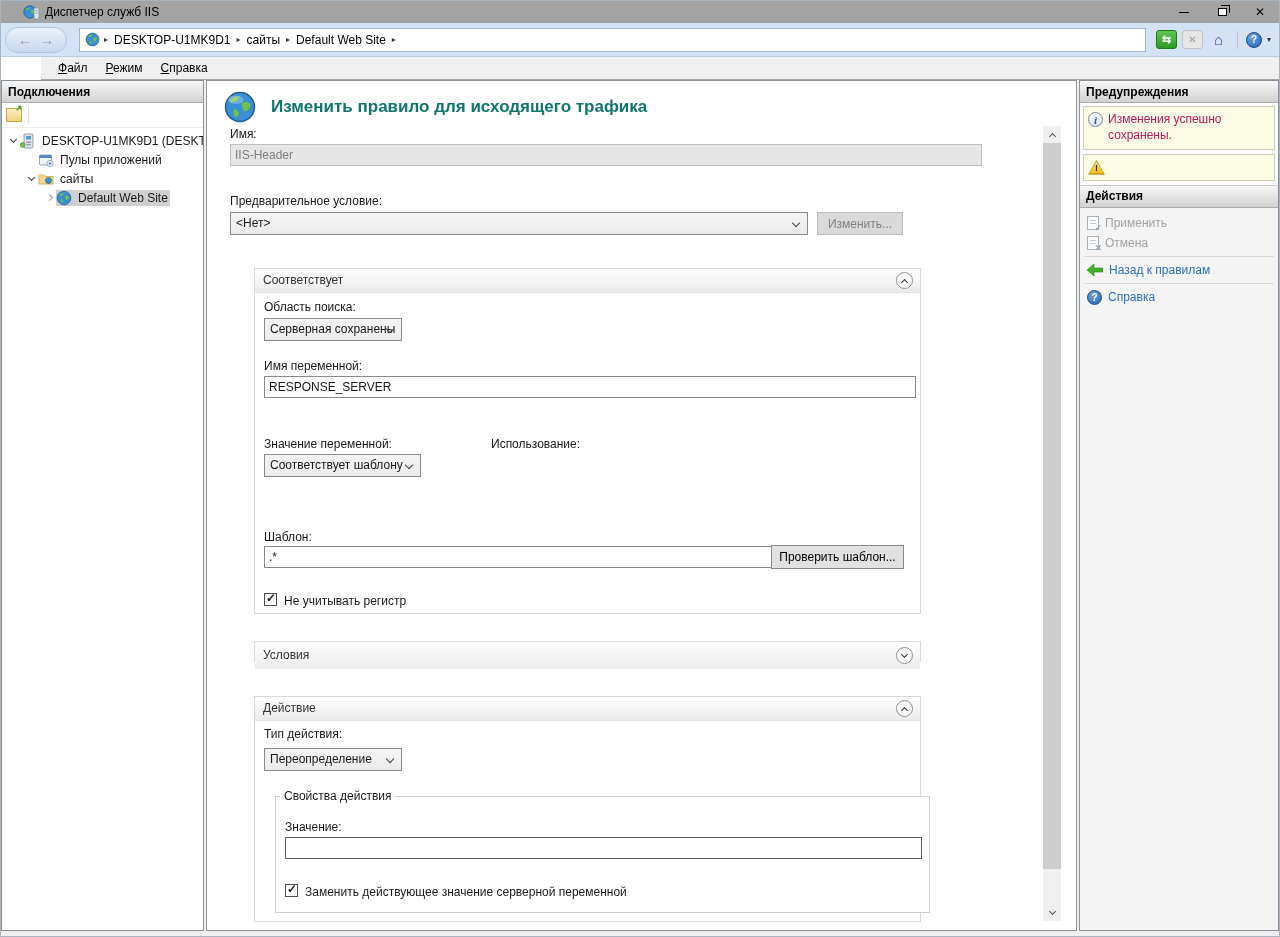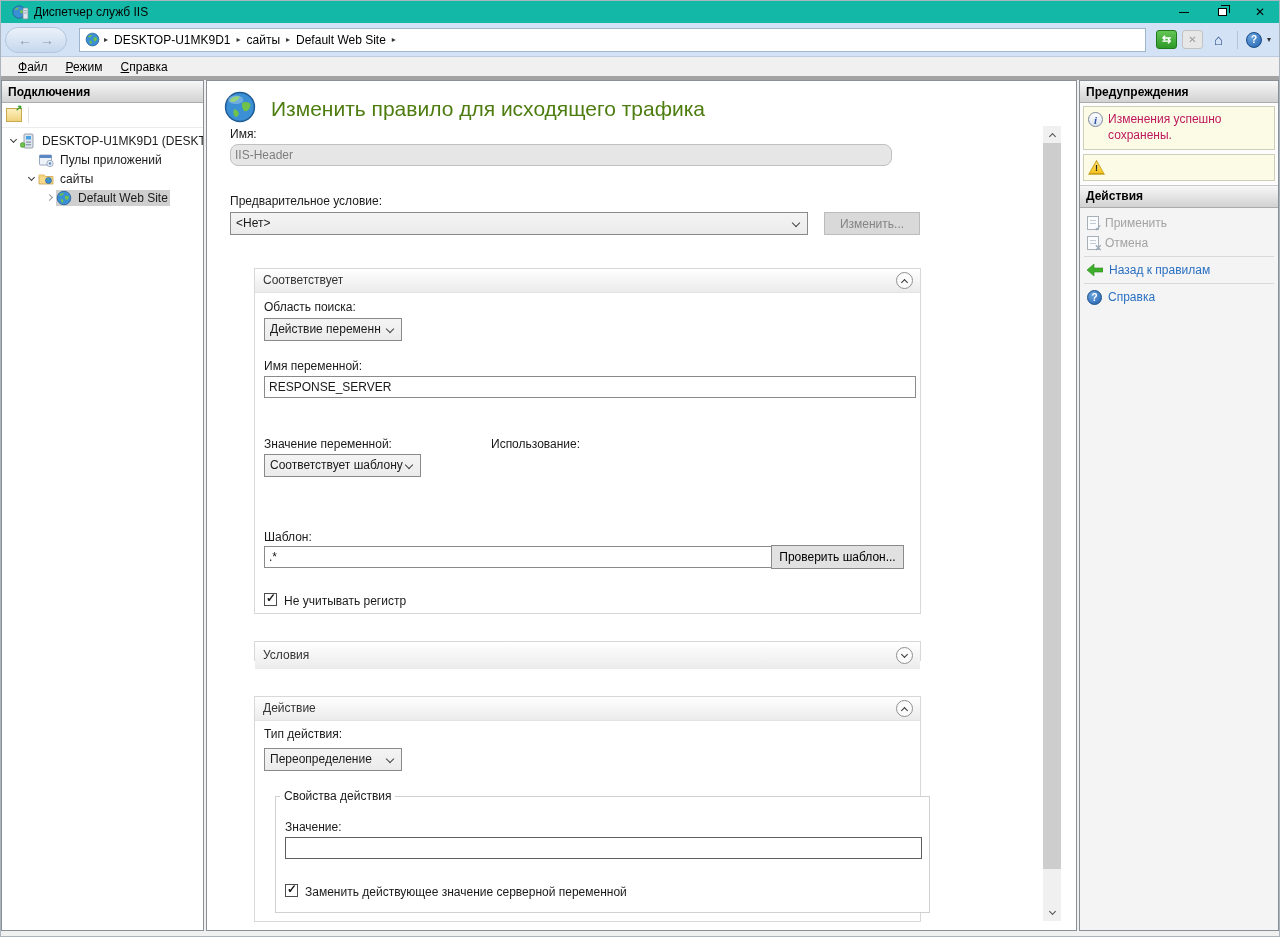--- a/index.html
+++ b/index.html
@@ -2,21 +2,21 @@
 <html><head>
 <meta charset="utf-8">
 <style>
   * { margin:0; padding:0; box-sizing:border-box; }
   html,body { width:1280px; height:937px; }
   body { font-family:"Liberation Sans", sans-serif; font-size:12px; color:#1a1a1a; background:#f0f0f0; }
 
   .window { position:relative; width:1280px; height:937px; background:#fff; border:1px solid #aab4be; overflow:hidden; }
 
   
-  .titlebar { height:22px; background:#14b8a6; display:flex; align-items:center; padding-left:11px; }
+  .titlebar { height:22px; background:#a3a3a3; display:flex; align-items:center; padding-left:22px; }
   .app-icon { width:17px; height:16px; display:inline-block; }
   .titlebar .title { margin-left:5px; font-size:12px; color:#000; }
   .win-controls { margin-left:auto; display:flex; height:22px; }
   .win-btn { width:38px; height:22px; display:flex; align-items:center; justify-content:center; cursor:pointer; }
   .glyph-min { width:10px; height:1px; background:#000; display:inline-block; }
   .glyph-restore { position:relative; width:9px; height:8px; border:1px solid #000; background:#fff; display:inline-block; }
   .glyph-restore::before { content:""; position:absolute; left:2px; top:-4px; width:8px; height:7px; border:1px solid #000; border-bottom:none; border-left:none; }
   .glyph-close { font-size:12px; color:#000; }
 
   
@@ -30,21 +30,21 @@
   .addr-icons { display:flex; align-items:center; gap:5px; margin-left:10px; }
   .tile { width:21px; height:19px; border-radius:3px; display:flex; align-items:center; justify-content:center; cursor:pointer; }
   .tile-refresh { background:linear-gradient(#63c555,#2f9a28); border:1px solid #1f7a1a; color:#fff; font-weight:bold; font-size:11px; }
   .tile-stop { background:#e7e7e7; border:1px solid #c2c2c2; color:#9a9a9a; font-size:10px; }
   .tile-home { background:transparent; color:#2b4d8c; font-size:15px; }
   .addr-divider { width:1px; height:18px; background:#b5c6db; margin:0 3px; }
   .help-circle { width:16px; height:16px; border-radius:50%; background:radial-gradient(circle at 35% 30%, #6fa8e0, #1f5fae); color:#fff; font-weight:bold; font-size:10px; display:flex; align-items:center; justify-content:center; border:1px solid #174a88; cursor:pointer; }
   .help-caret { font-size:8px; color:#333; cursor:pointer; }
 
   
-  .menubar { height:23px; background:#f0f0f0; border-bottom:4px solid #a3a3a3; display:flex; align-items:center; padding-left:8px; }
+  .menubar { height:23px; background:#f0f0f0; border-bottom:1px solid #a3a3a3; display:flex; align-items:center; padding-left:8px;margin-left:40px; }
   .menu-item { padding:3px 9px; cursor:pointer; color:#000; }
 
   
   .workspace { display:flex; height:851px; background:#f0f0f0; }
   .panel-hdr { height:22px; background:linear-gradient(#f7f7f7,#d2d2d2); border-bottom:1px solid #ababab; font-weight:bold; display:flex; align-items:center; padding-left:6px; color:#000; }
 
   
   .left-panel { width:203px; background:#fff; border:1px solid #8a9096; margin-left:0; display:flex; flex-direction:column; }
   .left-toolbar { height:25px; border-bottom:1px solid #ececec; display:flex; align-items:center; padding-left:4px; gap:6px; }
   .tb-sep { width:1px; height:16px; background:#e0e0e0; }
@@ -56,21 +56,21 @@
   .chev { display:inline-block; width:5px; height:5px; border-right:1.5px solid #3c3c3c; border-bottom:1.5px solid #3c3c3c; }
   .chev.down { transform:rotate(45deg); margin-top:-2px; }
   .chev.right { transform:rotate(-45deg); border-color:#9a9a9a; }
   .tree-icon { width:17px; height:16px; flex:none; margin-right:3px; }
   .tree-label { font-size:12px; padding:1px 2px; }
   .tree-sel { background:#cfcfcf; display:flex; align-items:center; }
 
   
   .main-panel { flex:1; background:#fff; border:1px solid #8a9096; margin:0 2px; position:relative; overflow:hidden; }
   .page-globe { position:absolute; left:16px; top:9px; width:34px; height:34px; }
-  .page-title { position:absolute; left:64px; top:16px; font-size:21px; color:#4d7c0f; }
+  .page-title { position:absolute; left:64px; top:16px; font-size:17px; color:#0f766e;font-weight:bold; }
   .lbl { position:absolute; font-size:12px; color:#1a1a1a; }
   .txt { position:absolute; height:22px; border:1px solid #8a8a8a; background:#fff; font-family:"Liberation Sans",sans-serif; font-size:12px; padding:0 4px; color:#1a1a1a; }
   .txt:disabled { background:#e6e6e6; border-color:#c0c0c0; color:#7d7d7d; }
   .combo { position:absolute; height:23px; background:linear-gradient(#f4f4f4,#ebebeb); border:1px solid #8a8a8a; font-size:12px; line-height:21px; padding-left:5px; cursor:pointer; overflow:hidden; white-space:nowrap; }
   .combo::after { content:""; position:absolute; right:8px; top:7px; width:5px; height:5px; border-right:1.5px solid #444; border-bottom:1.5px solid #444; transform:rotate(45deg); background:transparent; }
   .btn { position:absolute; height:23px; background:#e1e1e1; border:1px solid #8a8a8a; font-family:"Liberation Sans",sans-serif; font-size:12px; color:#000; cursor:pointer; }
   .btn:disabled { background:#d9d9d9; border-color:#bcbcbc; color:#848484; }
   .section { position:absolute; left:22px; width:667px; border:1px solid #d8d8d8; background:#fff;margin-left:25px; }
   .sec-hdr { position:relative; height:24px; background:linear-gradient(#ffffff,#ebebeb); border-bottom:1px solid #e3e3e3; font-size:12px; color:#333; line-height:23px; padding-left:8px; cursor:pointer; }
   .sec-chev { position:absolute; right:7px; top:3px; width:17px; height:17px; border:1px solid #909090; border-radius:50%; background:#fbfbfb; cursor:pointer; }
@@ -257,33 +257,33 @@
             <circle cx="8" cy="8" r="6.8" fill="#3b8fd4" stroke="#1f5c94" stroke-width="0.7"></circle>
             <path d="M3 5 Q5 2.5 8 3 Q7 5 5.5 5.5 Q4 6 3 5Z" fill="#6fc24a"></path>
             <path d="M9 6 Q12 5 13 7 Q12.5 10 10 10 Q8.5 8 9 6Z" fill="#6fc24a"></path>
             <path d="M5 9 Q7 9 7.5 11 Q7 13 5.5 12.5 Q4.5 11 5 9Z" fill="#6fc24a"></path>
             <ellipse cx="6" cy="4.6" rx="3.6" ry="2" fill="rgba(255,255,255,0.28)"></ellipse>
           </svg>
       </span>
       <div class="page-title">Изменить правило для исходящего трафика</div>
 
       <div class="lbl" style="left:23px; top:46px;">Имя:</div>
-      <input class="txt" style="left: 23px; top: 63px; width: 662px; border-radius: 8px;" disabled="" value="IIS-Header">
+      <input class="txt" style="left: 23px; top: 63px; width: 752px;" disabled="" value="IIS-Header">
 
       <div class="lbl" style="left:23px; top:113px;">Предварительное условие:</div>
       <div class="combo" style="left:23px; top:131px; width:578px;">&lt;Нет&gt;</div>
-      <button class="btn" style="left:610px; top:131px; width:96px;margin-left:7px;" disabled="">Изменить...</button>
+      <button class="btn" style="left:610px; top:131px; width:86px;" disabled="">Изменить...</button>
 
       <div class="section" style="top:187px; height:346px;">
         <div class="sec-hdr">Соответствует</div>
         <span class="sec-chev" style="top:3px;">
             <i class="up"></i>
           </span>
         <div class="lbl" style="left:9px; top:31px;">Область поиска:</div>
-        <div class="combo" style="left:9px; top:49px; width:138px;">Действие переменн</div>
+        <div class="combo" style="left:9px; top:49px; width:138px;">Серверная сохранены</div>
         <div class="lbl" style="left:9px; top:90px;">Имя переменной:</div>
         <input class="txt" style="left: 9px; top: 107px; width: 652px;" value="RESPONSE_SERVER">
         <div class="lbl" style="left:9px; top:168px;">Значение переменной:</div>
         <div class="lbl" style="left:236px; top:168px;">Использование:</div>
         <div class="combo" style="left:9px; top:185px; width:157px;">Соответствует шаблону</div>
         <div class="lbl" style="left:9px; top:261px;">Шаблон:</div>
         <input class="txt" style="left: 9px; top: 277px; width: 519px;" value=".*">
         <button class="btn" style="left:516px; top:276px; width:133px; height:24px;">Проверить шаблон...</button>
         <span class="cb" style="left:9px; top:324px;" data-checked="true"></span>
         <div class="lbl" style="left:29px; top:325px;">Не учитывать регистр</div>

